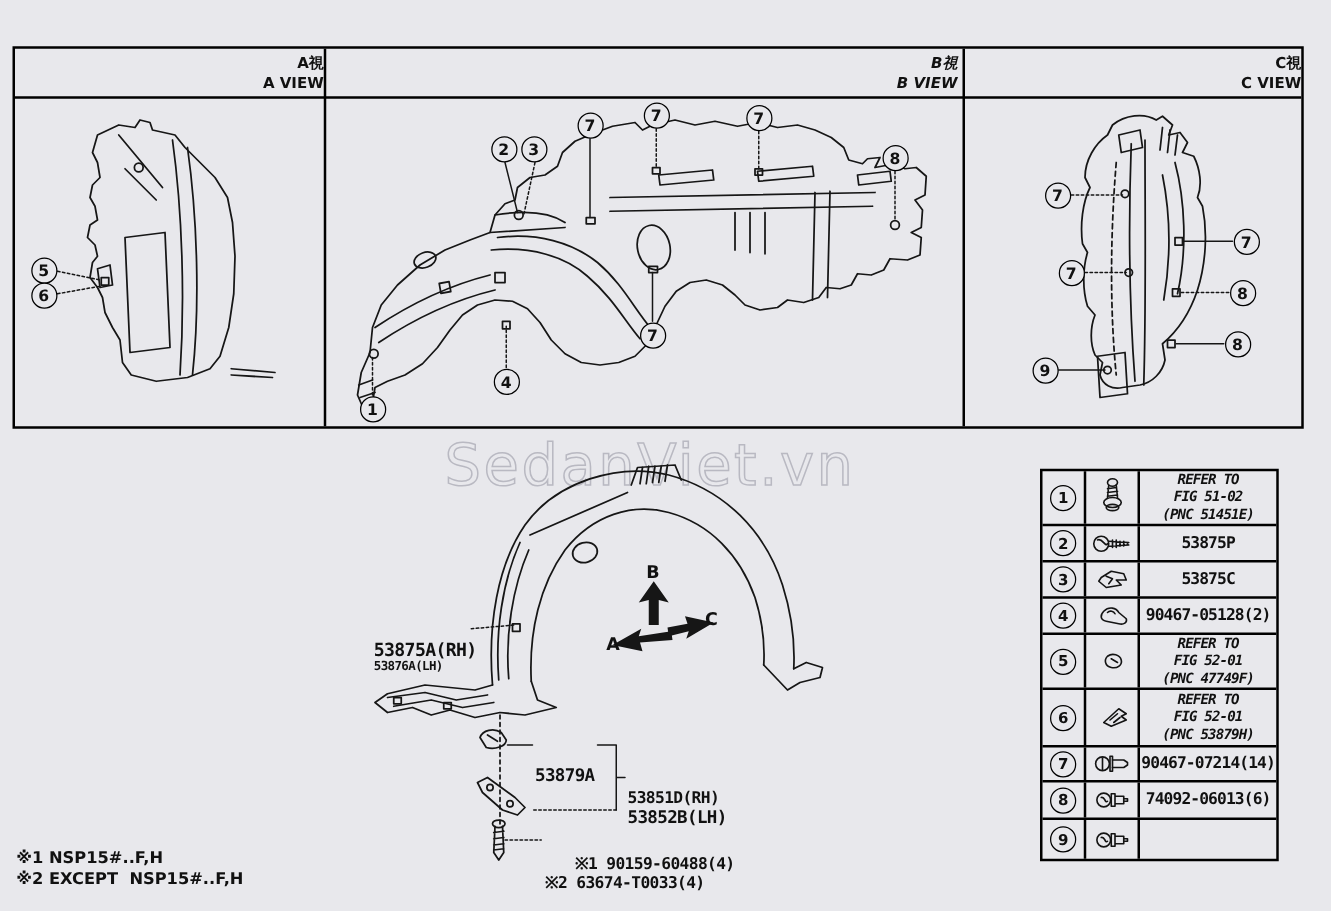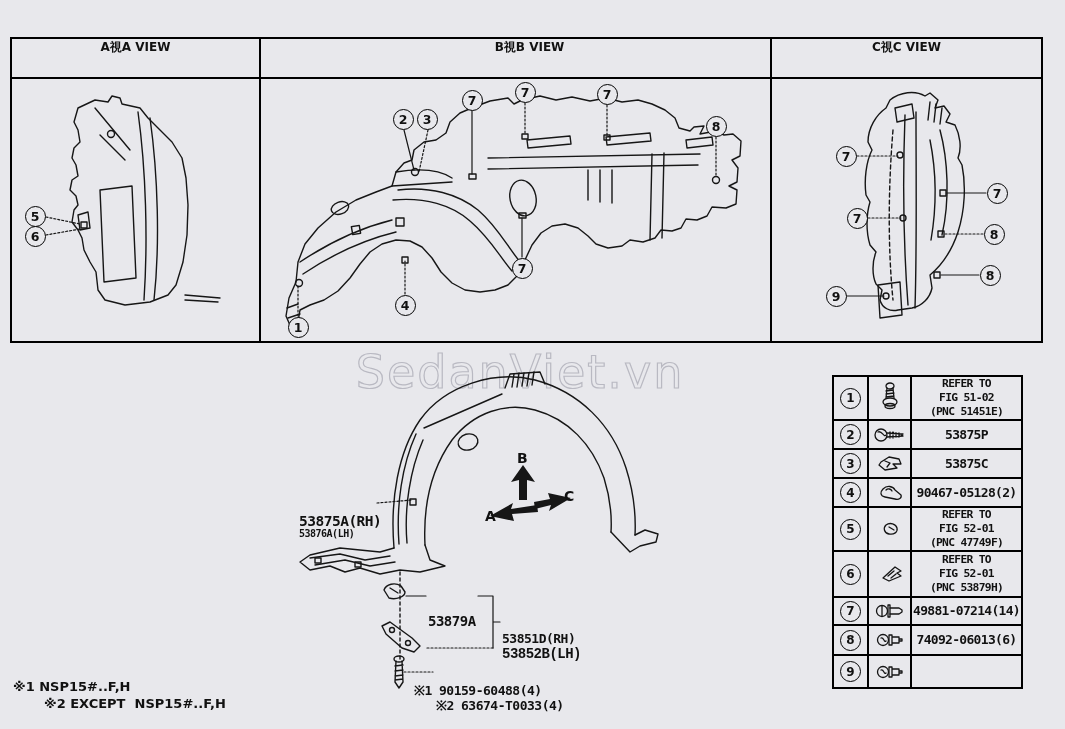--- a/index.html
+++ b/index.html
@@ -6,22 +6,22 @@
   body{width:1065px;height:729px;background:#e8e8ec;position:relative;overflow:hidden;
        font-family:"DejaVu Sans",sans-serif;color:#111;}
   .page{position:absolute;inset:0;}
   svg.art{position:absolute;left:0;top:0;z-index:1;}
 
   
   .viewgrid{position:absolute;left:10px;top:37px;width:1033px;height:306px;
             border:2px solid #000;box-sizing:border-box;z-index:2;}
   .vline{position:absolute;top:0;bottom:0;width:2px;background:#000;}
   .hline{position:absolute;left:0;right:0;top:38px;height:2px;background:#000;}
-  .hcell{position:absolute;top:0;height:38px;display:flex;flex-direction:row;
-         align-items:flex-start;justify-content:center;font-weight:bold;font-size:12px;line-height:1.35;border-radius:12px;}
+  .hcell{position:absolute;top:0;height:38px;display:flex;flex-direction:column;
+         align-items:flex-end;justify-content:center;font-weight:bold;font-size:12px;line-height:1.35;border-radius:12px;}
 
   
   .callout{position:absolute;width:21px;height:21px;margin:-10.5px 0 0 -10.5px;
            border:1.7px solid #000;border-radius:50%;background:#e8e8ec;
            display:flex;align-items:center;justify-content:center;
            font-weight:bold;font-size:12.5px;box-sizing:border-box;z-index:3;}
 
   
   .plabel{position:absolute;font-family:"DejaVu Sans Mono",monospace;font-weight:bold;
           letter-spacing:-0.5px;z-index:4;white-space:pre;margin-top:24px;}
@@ -33,21 +33,21 @@
           border:2px solid #000;box-sizing:border-box;z-index:4;}
   .prow{display:flex;border-bottom:2px solid #000;box-sizing:border-box;align-items:stretch;}
   .prow:last-child{border-bottom:none;}
   .pc-num{width:33px;min-width:33px;border-right:2px solid #000;display:flex;
           align-items:center;justify-content:center;}
   .pc-icon{width:41px;min-width:41px;border-right:2px solid #000;display:flex;
            align-items:center;justify-content:center;}
   .pc-text{flex:1;display:flex;align-items:center;justify-content:center;text-align:center;
            font-family:"DejaVu Sans Mono",monospace;font-weight:bold;font-size:13px;
            letter-spacing:-0.7px;white-space:pre-line;line-height:1.2;}
-  .prow.multi .pc-text{font-size:11.3px;line-height:1.25;}
+  .prow.multi .pc-text{font-size:11.3px;line-height:1.25;font-style:italic;}
   .ncircle{width:21px;height:21px;border:1.6px solid #000;border-radius:50%;
            display:flex;align-items:center;justify-content:center;
            font-weight:bold;font-size:12px;box-sizing:border-box;}
   .icon-svg{stroke:#141414;fill:none;stroke-width:1.3;stroke-linejoin:round;stroke-linecap:round;}
 </style>
 </head>
 <body>
 
 <div class="page">
 
@@ -178,21 +178,21 @@
   </svg>
 
   <div class="viewgrid">
     <div class="hline"></div>
     <div class="vline" style="left:247px;"></div>
     <div class="vline" style="left:758px;"></div>
     <div class="hcell" style="left:0;width:247px;">
       <span>A視</span>
       <span>A VIEW</span>
     </div>
-    <div class="hcell" style="left:263px;width:509px;">
+    <div class="hcell" style="left:245px;width:509px;font-style:italic;">
       <span>B視</span>
       <span>B VIEW</span>
     </div>
     <div class="hcell" style="left:760px;right:0;">
       <span>C視</span>
       <span>C VIEW</span>
     </div>
   </div>
 
   <div class="callout" style="left:35px;top:216px;">5</div>
@@ -212,22 +212,22 @@
   <div class="callout" style="left:997px;top:193px;">7</div>
   <div class="callout" style="left:857px;top:218px;">7</div>
   <div class="callout" style="left:994px;top:234px;">8</div>
   <div class="callout" style="left:990px;top:275px;">8</div>
   <div class="callout" style="left:836px;top:296px;">9</div>
 
   <div class="plabel" style="left:299px;top:489px;font-size:14.5px;">53875A(RH)</div>
   <div class="plabel" style="left:299px;top:504px;font-size:10px;">53876A(LH)</div>
   <div class="plabel" style="left:428px;top:589px;font-size:14px;">53879A</div>
   <div class="plabel" style="left:502px;top:607px;font-size:13px;">53851D(RH)</div>
-  <div class="plabel" style="left:502px;top:622px;font-size:14px;font-family:Liberation Mono, monospace;">53852B(LH)</div>
-  <div class="plabel" style="left:414px;top:657px;font-size:13px;">※1 90159-60488(4)</div>
+  <div class="plabel" style="left:502px;top:622px;font-size:14px;">53852B(LH)</div>
+  <div class="plabel" style="left:460px;top:657px;font-size:13px;">※1 90159-60488(4)</div>
   <div class="plabel" style="left:436px;top:672px;font-size:13px;">※2 63674-T0033(4)</div>
 
   <div class="dirlabel" style="left:485px;top:508px;">A</div>
   <div class="dirlabel" style="left:517px;top:450px;">B</div>
   <div class="dirlabel" style="left:564px;top:488px;">C</div>
 
   <div class="ptable">
 
     <div class="prow multi" style="height:44px;">
       <div class="pc-num">
@@ -317,21 +317,21 @@
           <span class="ncircle">7</span>
         </div>
       <div class="pc-icon">
         <svg class="icon-svg" width="30" height="20" viewBox="0 0 30 20">
             <circle cx="7" cy="10" r="5.5"></circle>
             <path d="M7,5.5 L7,14.5"></path>
             <path d="M13,4 L15,4 L15,16 L13,16 Z"></path>
             <path d="M15,7 L24,7 L27,9 L27,11 L24,13 L15,13"></path>
           </svg>
       </div>
-      <div class="pc-text">49881-07214(14)</div>
+      <div class="pc-text">90467-07214(14)</div>
     </div>
 
     <div class="prow" style="height:30px;">
       <div class="pc-num">
           <span class="ncircle">8</span>
         </div>
       <div class="pc-icon">
         <svg class="icon-svg" width="28" height="20" viewBox="0 0 28 20">
             <circle cx="7" cy="10" r="5.5"></circle>
             <path d="M5,8 C8,7 8,13 10,11"></path>
@@ -350,15 +350,15 @@
             <circle cx="7" cy="10" r="5.5"></circle>
             <path d="M5,8 C8,7 8,13 10,11"></path>
             <path d="M13,5 L16,5 L16,15 L13,15 Z M16,7 L23,7 L23,13 L16,13 Z M23,9 L26,9 L26,11 L23,11"></path>
           </svg>
       </div>
     </div>
 
   </div>
 
   <div class="footnote" style="top:679px;">※1 NSP15#..F,H</div>
-  <div class="footnote" style="top:696px;margin-left:31px;">※2 EXCEPT  NSP15#..F,H</div>
+  <div class="footnote" style="top:696px;">※2 EXCEPT  NSP15#..F,H</div>
 
 </div>
 
 </body></html>

